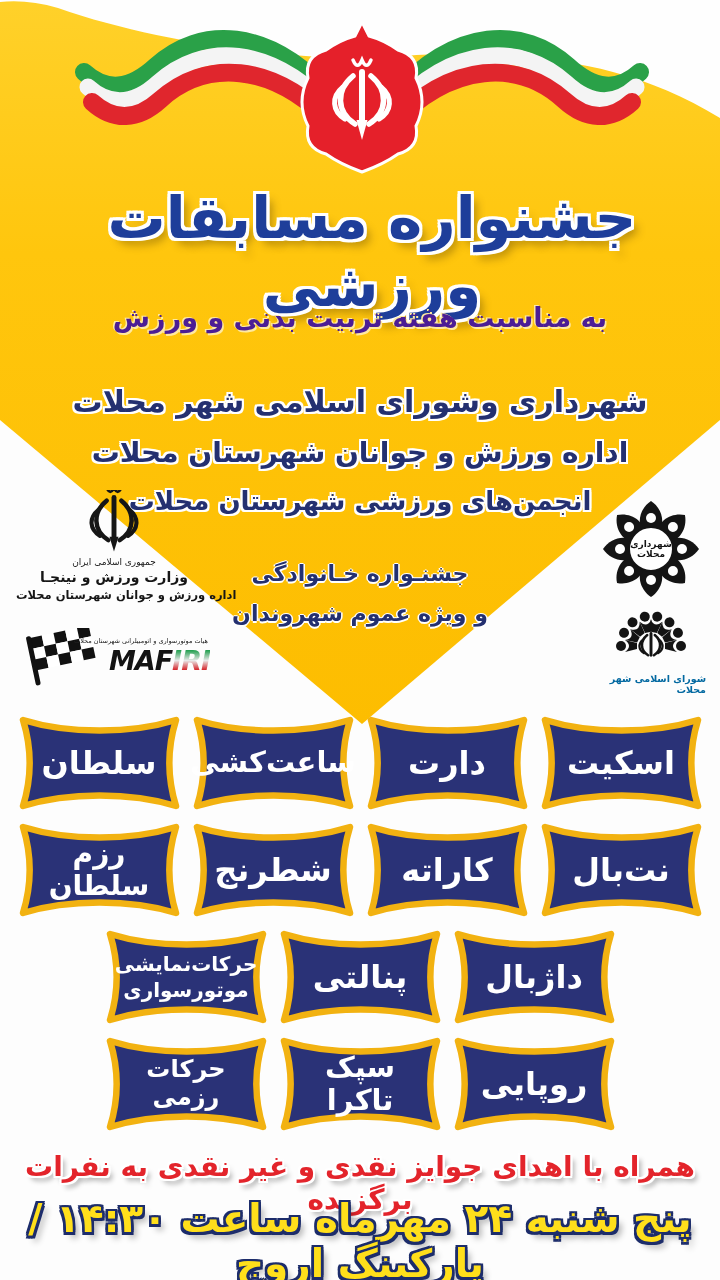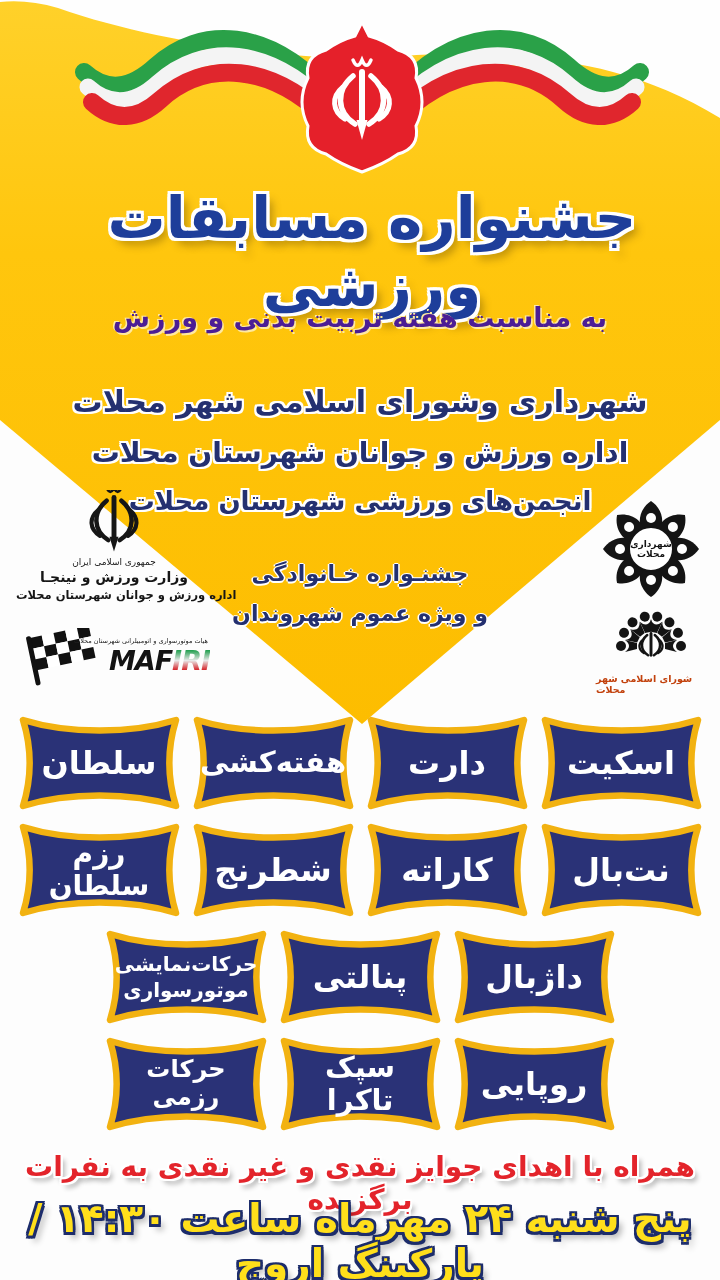--- a/index.html
+++ b/index.html
@@ -53,21 +53,21 @@
   .mafiri .maf{color:#141414;text-shadow:1px 1px 0 #fff,-1px -1px 0 #fff}
   .mafiri .iri{
     background:linear-gradient(180deg,#169b46 15%,#e8e8e8 50%,#d6262c 80%);
     -webkit-background-clip:text;background-clip:text;color:transparent;text-align:center;
   }
 
   
   .muni{right:14px;top:498px;width:110px;text-align:center}
   .muni-label{position:absolute;left:50%;top:50%;transform:translate(-50%,-50%);
     width:46px;font-size:9px;line-height:10px;color:#141414;font-weight:bold;direction:rtl}
-  .council{right:14px;top:606px;width:110px;text-align:left;color:#c2410c}
+  .council{right:14px;top:606px;width:110px;text-align:right;color:#0369a1}
   .council .cap{font-size:9.5px;font-weight:bold;direction:rtl;margin-top:1px}
 
   
   .badges{left:0;top:711px;width:720px}
   .badge-row{display:flex;justify-content:center;gap:3px;margin-bottom:3px;direction:rtl}
   .badge{position:relative;width:171px;height:104px;flex:none}
   .badge>svg{position:absolute;left:0;top:0}
   .badge .lbl{
     position:absolute;left:0;top:0;width:100%;height:100%;
     display:flex;align-items:center;justify-content:center;
@@ -301,21 +301,21 @@
       <div class="badge">
         <svg width="171" height="104" viewBox="0 0 171 104">
             <path d="M9,9 C54,23 117,23 162,9 C153,38 153,66 162,95 C117,81 54,81 9,95 C18,66 18,38 9,9 Z" fill="#2A3277" stroke="#F2B211" stroke-width="6.5" stroke-linejoin="round"></path>
           </svg>
         <div class="lbl">دارت</div>
       </div>
       <div class="badge fs29">
         <svg width="171" height="104" viewBox="0 0 171 104">
             <path d="M9,9 C54,23 117,23 162,9 C153,38 153,66 162,95 C117,81 54,81 9,95 C18,66 18,38 9,9 Z" fill="#2A3277" stroke="#F2B211" stroke-width="6.5" stroke-linejoin="round"></path>
           </svg>
-        <div class="lbl">هفته‌کشی</div>
+        <div class="lbl">ساعت‌کشی</div>
       </div>
       <div class="badge">
         <svg width="171" height="104" viewBox="0 0 171 104">
             <path d="M9,9 C54,23 117,23 162,9 C153,38 153,66 162,95 C117,81 54,81 9,95 C18,66 18,38 9,9 Z" fill="#2A3277" stroke="#F2B211" stroke-width="6.5" stroke-linejoin="round"></path>
           </svg>
         <div class="lbl">سلطان</div>
       </div>
     </div>
 
     <div class="badge-row">

